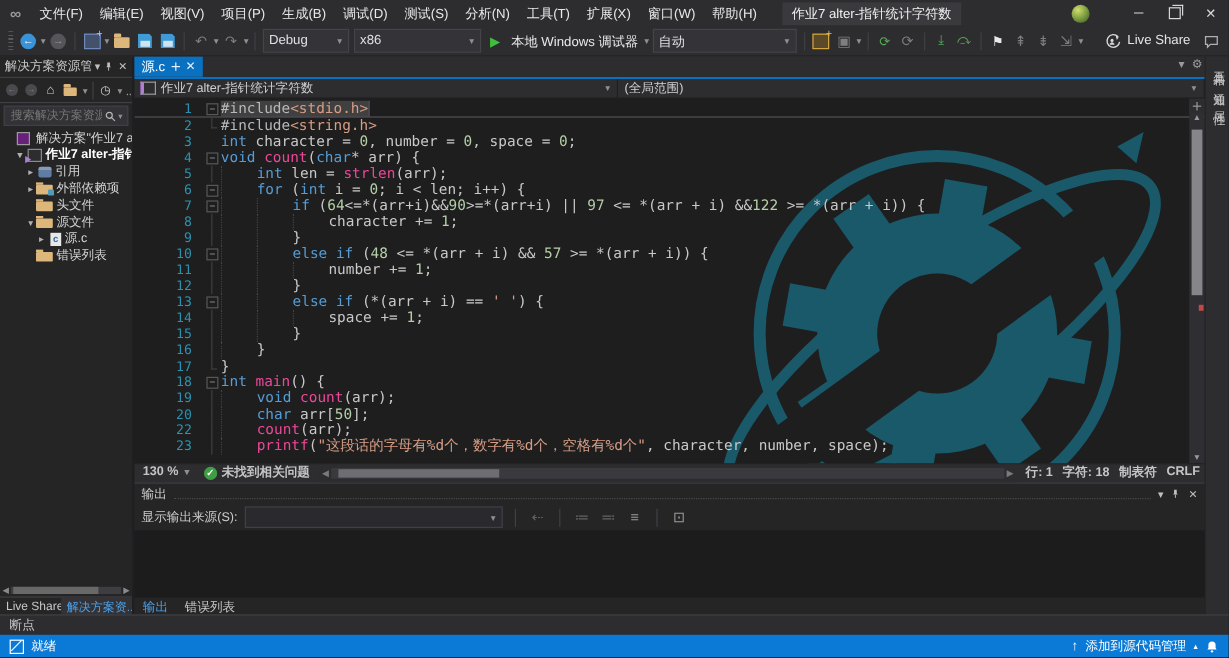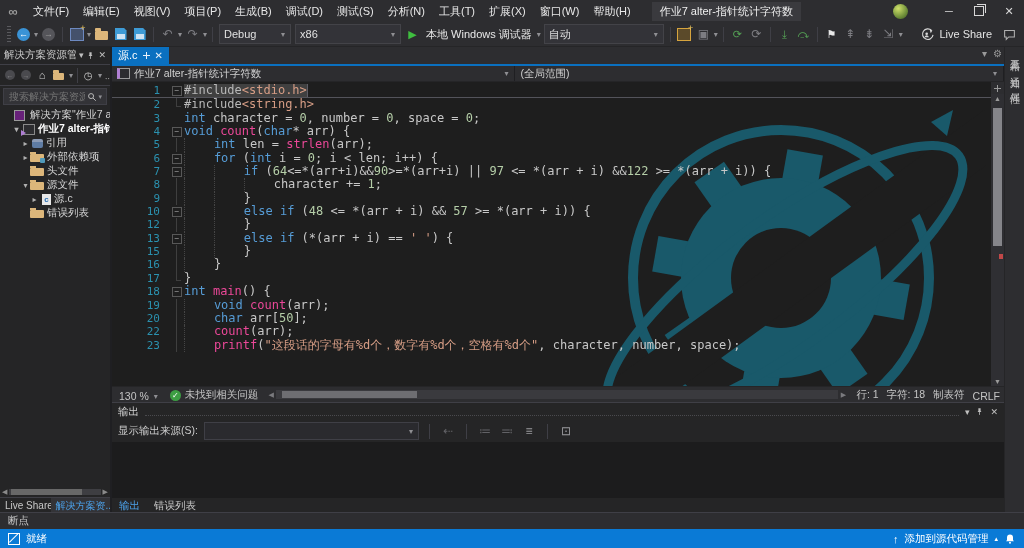--- a/index.html
+++ b/index.html
@@ -113,21 +113,21 @@
   .vs-split{width:100%;height:12px;background:#2d2d30;position:relative;}
   .vs-split:before{content:"";position:absolute;left:6px;top:3px;width:1px;height:7px;background:#9a9a9a;}
   .vs-split:after{content:"";position:absolute;left:3px;top:6px;width:7px;height:1px;background:#9a9a9a;}
   .vs-arrow{color:#9a9a9a;font-size:7px;height:10px;line-height:10px;}
   .vs-track{flex:1;width:100%;position:relative;}
   .vs-thumb{position:absolute;left:2px;right:2px;top:4px;height:138px;background:#85858a;}
   .vs-mark{position:absolute;right:1px;top:150px;width:4px;height:5px;background:#c04848;}
   .vs-down{position:absolute;bottom:1px;left:0;right:0;text-align:center;color:#9a9a9a;font-size:7px;}
 
   
-  .ed-status{height:15px;background:#2d2d30;border-top:1px solid #252527;display:flex;align-items:flex-end;font-size:10.5px;color:#c5c5c5;padding:0 4px;gap:8px;}
+  .ed-status{height:15px;background:#2d2d30;border-top:1px solid #252527;display:flex;align-items:flex-start;font-size:10.5px;color:#c5c5c5;padding:0 4px;gap:8px;font-weight:bold;}
   .zoom-box{display:flex;align-items:center;gap:4px;padding:0 3px;}
   .health{display:flex;align-items:center;gap:4px;white-space:nowrap;}
   .hdot{width:11px;height:11px;border-radius:50%;background:#3d9e43;color:#fff;font-size:8px;display:flex;align-items:center;justify-content:center;}
   .hscroll{flex:1;height:15px;position:relative;background:#2d2d30;display:flex;align-items:center;}
   .hscroll .arrow{color:#7a7a7e;font-size:7px;width:10px;text-align:center;}
   .hscroll .track{flex:1;height:9px;background:#3a3a3e;position:relative;}
   .hscroll .thumb{position:absolute;left:1%;top:1px;height:7px;width:24%;background:#6e6e72;}
   .ed-pos{white-space:nowrap;color:#c5c5c5;}
 
   
@@ -407,22 +407,24 @@
             <div class="cl hl-row"><span class="ln">1</span><span class="fold"><span class="fbox">−</span></span><span class="ct"><span class="hl"><span class="sg">#include</span><span class="ss">&lt;stdio.h&gt;</span></span></span></div>
             <div class="cl"><span class="ln">2</span><span class="fold"><span class="fend"></span></span><span class="ct"><span class="sg">#include</span><span class="ss">&lt;string.h&gt;</span></span></div>
             <div class="cl"><span class="ln">3</span><span class="fold"></span><span class="ct"><span class="sk">int</span><span class="sd"> character = </span><span class="sn">0</span><span class="sd">, number = </span><span class="sn">0</span><span class="sd">, space = </span><span class="sn">0</span><span class="sd">;</span></span></div>
             <div class="cl"><span class="ln">4</span><span class="fold"><span class="fbox">−</span></span><span class="ct"><span class="sk">void</span><span class="sd"> </span><span class="sf">count</span><span class="sd">(</span><span class="sk">char</span><span class="sd">* arr) {</span></span></div>
             <div class="cl"><span class="ln">5</span><span class="fold"><span class="fline"></span></span><span class="ct"><span class="ind"></span><span class="sk">int</span><span class="sd"> len = </span><span class="sf">strlen</span><span class="sd">(arr);</span></span></div>
             <div class="cl"><span class="ln">6</span><span class="fold"><span class="fbox">−</span></span><span class="ct"><span class="ind"></span><span class="sk">for</span><span class="sd"> (</span><span class="sk">int</span><span class="sd"> i = </span><span class="sn">0</span><span class="sd">; i &lt; len; i++) {</span></span></div>
             <div class="cl"><span class="ln">7</span><span class="fold"><span class="fbox">−</span></span><span class="ct"><span class="ind"></span><span class="ind"></span><span class="sk">if</span><span class="sd"> (</span><span class="sn">64</span><span class="sd">&lt;=*(arr+i)&amp;&amp;</span><span class="sn">90</span><span class="sd">&gt;=*(arr+i) || </span><span class="sn">97</span><span class="sd"> &lt;= *(arr + i) &amp;&amp;</span><span class="sn">122</span><span class="sd"> &gt;= *(arr + i)) {</span></span></div>
             <div class="cl"><span class="ln">8</span><span class="fold"><span class="fline"></span></span><span class="ct"><span class="ind"></span><span class="ind"></span><span class="ind"></span><span class="sd">character += </span><span class="sn">1</span><span class="sd">;</span></span></div>
             <div class="cl"><span class="ln">9</span><span class="fold"><span class="fline"></span></span><span class="ct"><span class="ind"></span><span class="ind"></span><span class="sd">}</span></span></div>
             <div class="cl"><span class="ln">10</span><span class="fold"><span class="fbox">−</span></span><span class="ct"><span class="ind"></span><span class="ind"></span><span class="sk">else</span><span class="sd"> </span><span class="sk">if</span><span class="sd"> (</span><span class="sn">48</span><span class="sd"> &lt;= *(arr + i) &amp;&amp; </span><span class="sn">57</span><span class="sd"> &gt;= *(arr + i)) {</span></span></div>
+            <div class="cl"><span class="ln">11</span><span class="fold"><span class="fline"></span></span><span class="ct"><span class="ind"></span><span class="ind"></span><span class="ind"></span><span class="sd">number += </span><span class="sn">1</span><span class="sd">;</span></span></div>
             <div class="cl"><span class="ln">12</span><span class="fold"><span class="fline"></span></span><span class="ct"><span class="ind"></span><span class="ind"></span><span class="sd">}</span></span></div>
             <div class="cl"><span class="ln">13</span><span class="fold"><span class="fbox">−</span></span><span class="ct"><span class="ind"></span><span class="ind"></span><span class="sk">else</span><span class="sd"> </span><span class="sk">if</span><span class="sd"> (*(arr + i) == </span><span class="ss">' '</span><span class="sd">) {</span></span></div>
+            <div class="cl"><span class="ln">14</span><span class="fold"><span class="fline"></span></span><span class="ct"><span class="ind"></span><span class="ind"></span><span class="ind"></span><span class="sd">space += </span><span class="sn">1</span><span class="sd">;</span></span></div>
             <div class="cl"><span class="ln">15</span><span class="fold"><span class="fline"></span></span><span class="ct"><span class="ind"></span><span class="ind"></span><span class="sd">}</span></span></div>
             <div class="cl"><span class="ln">16</span><span class="fold"><span class="fline"></span></span><span class="ct"><span class="ind"></span><span class="sd">}</span></span></div>
             <div class="cl"><span class="ln">17</span><span class="fold"><span class="fend"></span></span><span class="ct"><span class="sd">}</span></span></div>
             <div class="cl"><span class="ln">18</span><span class="fold"><span class="fbox">−</span></span><span class="ct"><span class="sk">int</span><span class="sd"> </span><span class="sf">main</span><span class="sd">() {</span></span></div>
             <div class="cl"><span class="ln">19</span><span class="fold"><span class="fline"></span></span><span class="ct"><span class="ind"></span><span class="sk">void</span><span class="sd"> </span><span class="sf">count</span><span class="sd">(arr);</span></span></div>
             <div class="cl"><span class="ln">20</span><span class="fold"><span class="fline"></span></span><span class="ct"><span class="ind"></span><span class="sk">char</span><span class="sd"> arr[</span><span class="sn">50</span><span class="sd">];</span></span></div>
             <div class="cl"><span class="ln">22</span><span class="fold"><span class="fline"></span></span><span class="ct"><span class="ind"></span><span class="sf">count</span><span class="sd">(arr);</span></span></div>
             <div class="cl"><span class="ln">23</span><span class="fold"><span class="fline"></span></span><span class="ct"><span class="ind"></span><span class="sf">printf</span><span class="sd">(</span><span class="ss">"这段话的字母有%d个，数字有%d个，空格有%d个"</span><span class="sd">, character, number, space);</span></span></div>
           </div>
         <div class="vscroll">

